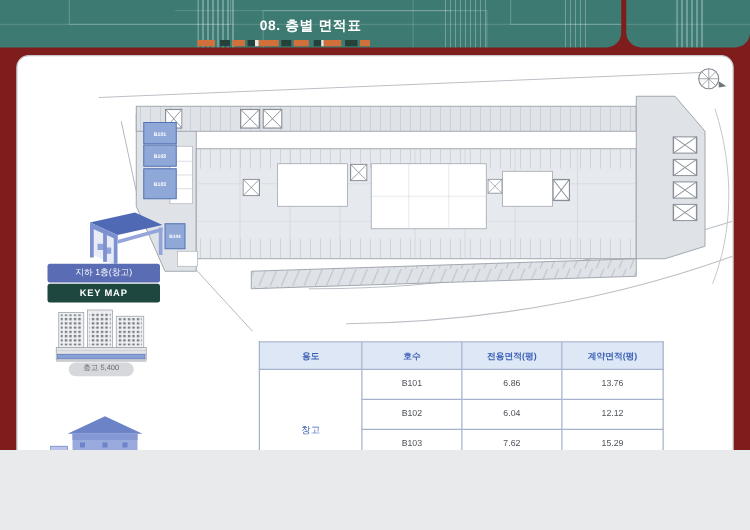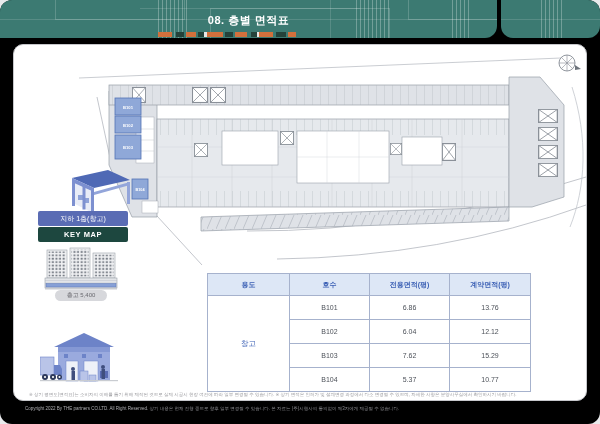--- a/index.html
+++ b/index.html
@@ -1,18 +1,18 @@
 <!DOCTYPE html>
 <html><head>
 <meta charset="utf-8">
 <style>
   * { margin:0; padding:0; box-sizing:border-box; }
   html,body { width:600px; height:424px; }
   body { font-family:"Liberation Sans","DejaVu Sans",sans-serif; background:#e9eaec; }
-  .page { position:relative; width:600px; height:424px; background:#000000; overflow:hidden;border-radius:12px; }
+  .page { position:relative; width:600px; height:360px; background:#7f1d1d; overflow:hidden; }
 
   
   .header-main { position:absolute; left:0; top:0; width:497px; height:38px;
     background:#3c7a72; border-radius:0 0 12px 0; overflow:hidden; }
   .header-right { position:absolute; left:501px; top:0; width:99px; height:38px;
     background:#3c7a72; border-radius:0 0 12px 12px; overflow:hidden; }
   .hbox { position:absolute; border:1px solid rgba(255,255,255,.18); }
   .hline { position:absolute; background:rgba(255,255,255,.14); }
   .hbar { position:absolute; background-image:repeating-linear-gradient(90deg,rgba(255,255,255,.28) 0 1px,transparent 1px 4px); }
   .header-title { position:absolute; left:0; top:13px; width:497px; text-align:center;

